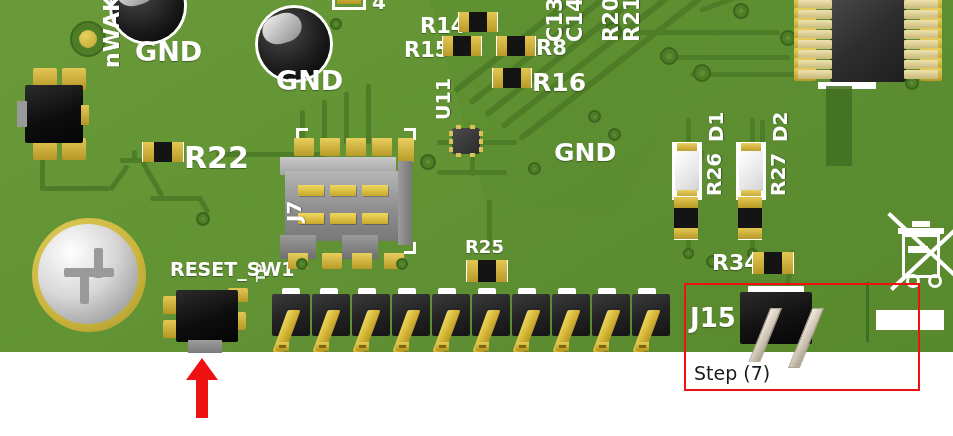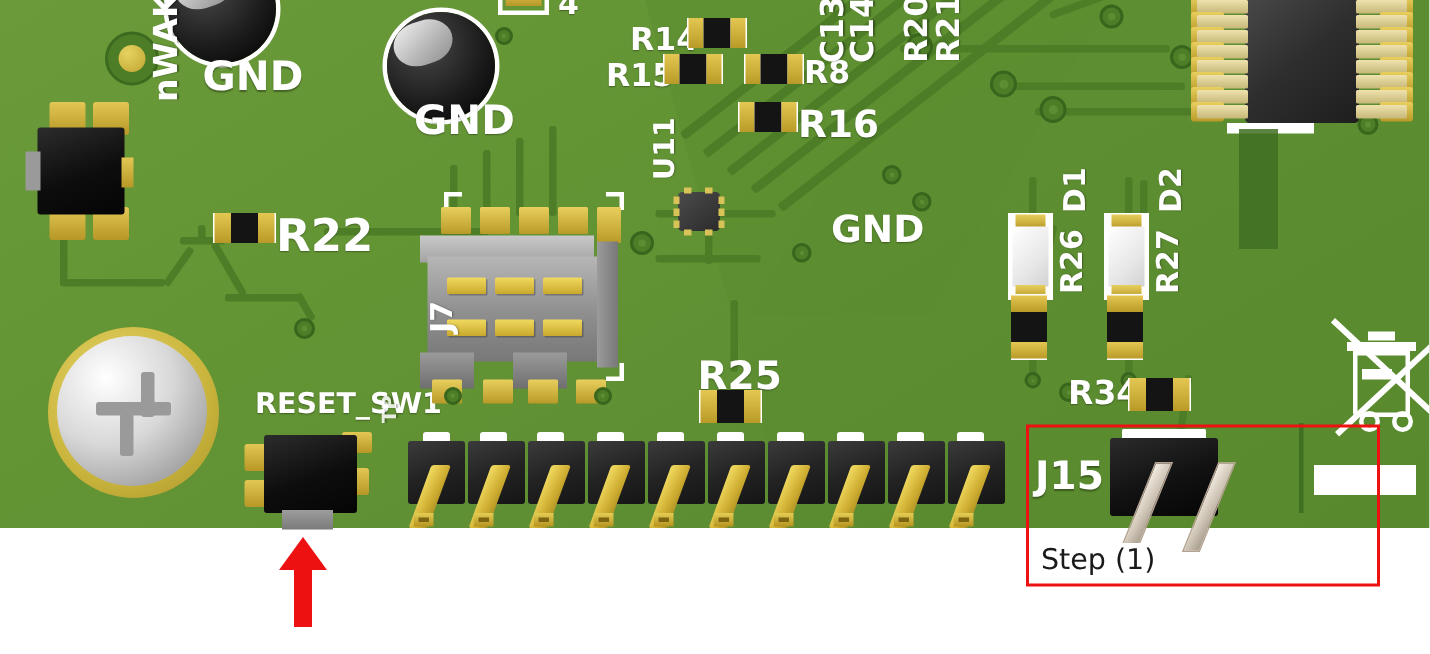--- a/index.html
+++ b/index.html
@@ -367,21 +367,21 @@
       <div class="pad" style="left:104px;top:118px;width:20px;height:16px;"></div>
     </div>
     <div class="silk v" style="left:282px;top:222px;font-size:20px;">J7</div>
     <div class="via" style="left:296px;top:258px;width:12px;height:12px;">
         <div class="hole"></div>
       </div>
     <div class="via" style="left:396px;top:258px;width:12px;height:12px;">
         <div class="hole"></div>
       </div>
 
-    <div class="silk" style="left:465px;top:236px;font-size:26px;">R25</div>
+    <div class="silk" style="left:465px;top:236px;font-size:18px;">R25</div>
     <div class="smd" style="left:466px;top:260px;width:42px;height:22px;">
       <div class="padL"></div>
         <div class="body"></div>
         <div class="padR"></div>
     </div>
 
     <div class="led" style="left:672px;top:142px;width:30px;height:58px;">
       <div class="tabT"></div>
         <div class="lens"></div>
         <div class="tabB"></div>
@@ -515,18 +515,18 @@
     <div class="j15">
       <div class="topj" style="left:748px;top:286px;width:56px;height:8px;"></div>
       <div class="shellj" style="left:740px;top:292px;width:72px;height:52px;"></div>
       <div class="blade" style="left:758px;top:308px;"></div>
       <div class="blade" style="left:800px;top:308px;"></div>
     </div>
 
   </div>
 
   <div class="annot-box" style="left:684px;top:283px;width:236px;height:108px;"></div>
-  <div class="annot-label" style="left:694px;top:362px;">Step (1)</div>
+  <div class="annot-label" style="left:694px;top:362px;">Step (7)</div>
 
   <div class="arrow-shaft" style="left:196px;top:380px;width:12px;height:38px;"></div>
   <div class="arrow-head" style="left:186px;top:358px;"></div>
 
 </div>
 
 </body></html>

